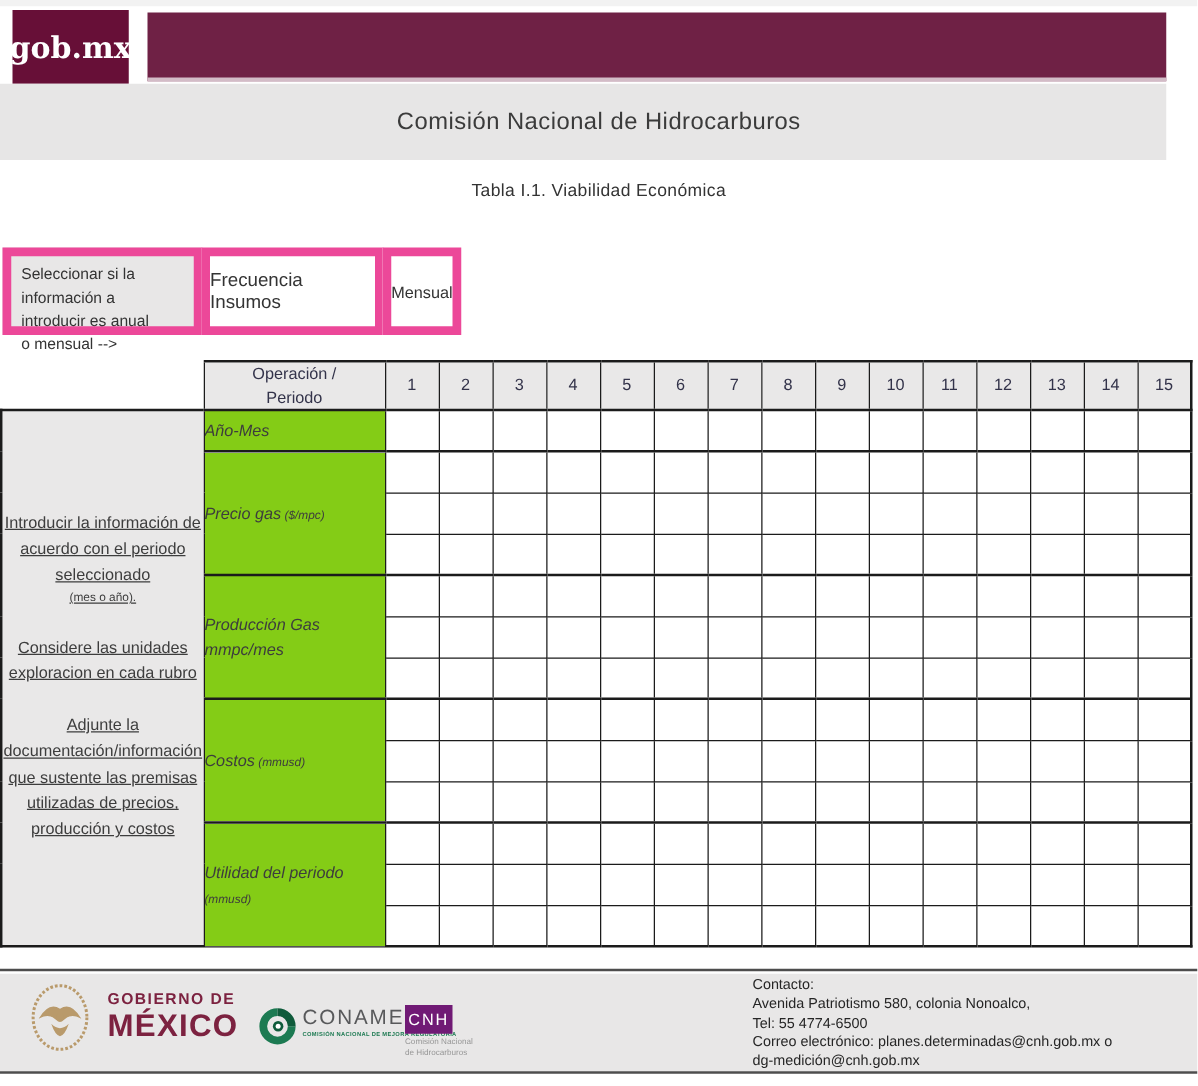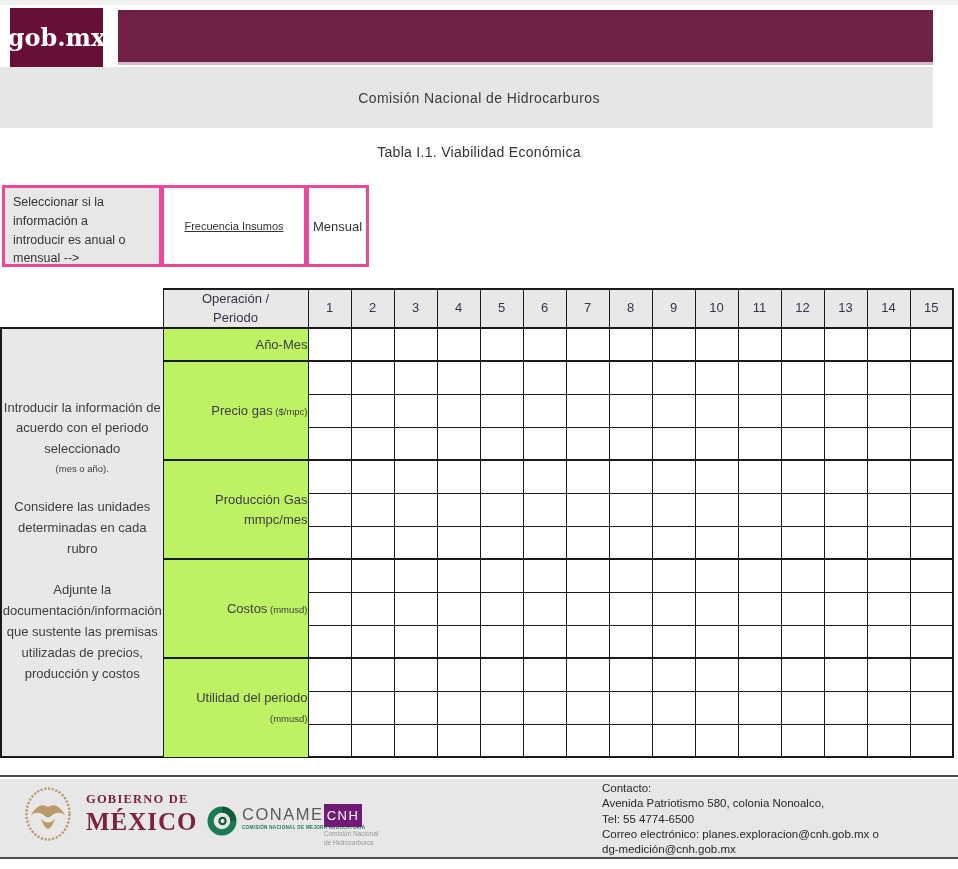--- a/index.html
+++ b/index.html
@@ -7,59 +7,59 @@
         font-family:"Liberation Sans",sans-serif;color:#3b3b3b;}
   
   .topstrip{position:absolute;left:0;top:0;width:958px;height:5px;background:#f2f2f2;}
   .brandbox{position:absolute;left:10px;top:8px;width:93px;height:59px;background:#670f37;
             display:flex;align-items:center;justify-content:center;}
   .brandbox span{font-family:"DejaVu Serif",serif;font-weight:bold;font-size:24px;color:#ffffff;}
   .brandbar{position:absolute;left:118px;top:10px;width:815px;height:52px;background:#6f2145;
             border-bottom:3px solid #d3bcc7;}
   .orgbar{position:absolute;left:0;top:67px;width:933px;height:61px;background:#e7e6e6;}
   .orgtext{position:absolute;left:0;top:67px;width:958px;height:61px;display:flex;align-items:center;
-           justify-content:center;font-size:14px;letter-spacing:.4px;color:#3b3b3b;}
+           justify-content:center;font-size:19px;letter-spacing:.4px;color:#3b3b3b;}
   .pagetitle{position:absolute;left:0;top:144px;width:958px;text-align:center;font-size:14px;
              letter-spacing:.3px;color:#333333;}
   
   .freq{position:absolute;left:2px;top:185px;display:flex;}
-  .freq-cell{box-sizing:border-box;height:82px;border:3px solid #ec4899;background:#ffffff;}
+  .freq-cell{box-sizing:border-box;height:70px;border:7px solid #ec4899;background:#ffffff;margin-top:13px;}
   .freq-cell + .freq-cell{margin-left:-1px;}
   .freq-instr{width:160px;background:#e8e7e7;padding:5px 26px 5px 8px;font-size:12.5px;
               line-height:1.5;color:#333333;}
-  .freq-label{width:146px;display:flex;align-items:center;justify-content:center;font-size:11px;color:#333333;text-decoration:underline;}
+  .freq-label{width:146px;display:flex;align-items:center;justify-content:center;font-size:15px;color:#333333;}
   .freq-value{width:63px;display:flex;align-items:center;justify-content:center;font-size:13px;color:#333333;}
   
   .main-table{position:absolute;left:0;top:288px;border-collapse:collapse;table-layout:fixed;width:952px;border-radius:26px;}
   .main-table td,.main-table th{border:1px solid #1b1b1b;padding:0;box-sizing:border-box;overflow:hidden;}
   .main-table thead tr{height:39px;}
   .main-table tbody tr{height:33px;}
   .main-table thead th{background:#e9e8e8;font-weight:normal;font-size:13px;color:#33334a;
                        border-bottom-width:2px;border-top-width:2px;line-height:1.4;}
   .main-table thead th:last-child{border-right-width:2px;}
   .ghost{border:none !important;background:#ffffff;}
   .note-cell{background:#e9e8e8;vertical-align:middle;text-align:center;font-size:13px;color:#3d3d3d;
              padding:4px 8px;line-height:1.6;border-left-width:2px !important;border-top-width:2px !important;
              border-bottom-width:2px !important;}
-  .note-cell .para{margin:9px 0 21px;}
+  .note-cell .para{margin:9px 0 21px;text-decoration:underline;}
   .note-cell .para:last-child{margin-bottom:12px;}
   .small-note{font-size:9.5px;color:#3d3d3d;display:block;margin-top:1px;}
-  .row-label{text-align:right;vertical-align:middle;font-size:13px;color:#3d3d3d;line-height:1.5;
-             padding:2px 6px;background:#bef264;}
+  .row-label{text-align:left;vertical-align:middle;font-size:13px;color:#3d3d3d;line-height:1.5;
+             padding:2px 6px;background:#84cc16;font-style:italic;}
   .row-label .sub{font-size:9.5px;}
   tr.section-start td{border-top-width:2px;}
   .main-table tbody tr:last-child td{border-bottom-width:2px;}
   .main-table td:last-child{border-right-width:2px;}
   .data-cell{background:#ffffff;}
   
   .sep1{position:absolute;left:0;top:775px;width:958px;height:2px;background:#4d4d4d;}
   .footer{position:absolute;left:0;top:779px;width:958px;height:78px;background:#e8e7e7;}
   .sep2{position:absolute;left:0;top:857px;width:958px;height:2px;background:#4d4d4d;}
   .seal{position:absolute;left:24px;top:7px;}
-  .gob-text{position:absolute;left:86px;top:13px;font-family:Liberation Serif, serif;color:#7c2240;}
+  .gob-text{position:absolute;left:86px;top:13px;font-family:Liberation Sans, sans-serif;color:#7c2240;}
   .gob-text .l1{font-size:12.5px;font-weight:bold;letter-spacing:1.2px;}
   .gob-text .l2{font-size:25px;font-weight:bold;letter-spacing:1px;margin-top:1px;}
   .conamer{position:absolute;left:206px;top:26px;display:flex;align-items:flex-start;}
   .conamer-txt{margin-left:4px;}
   .conamer-name{font-size:16.5px;color:#58595b;letter-spacing:1.5px;font-weight:500;}
   .conamer-sub{font-size:4.6px;color:#1d7a52;letter-spacing:.3px;margin-top:1px;font-weight:bold;}
   .cnh{position:absolute;left:324px;top:25px;width:72px;}
   .cnh-box{width:38px;height:23px;background:#701a75;color:#ffffff;display:flex;align-items:center;
            justify-content:center;font-size:13px;letter-spacing:1.5px;}
   .cnh-sub{font-size:6.5px;color:#979797;line-height:1.35;margin-top:3px;}
@@ -126,21 +126,21 @@
           <th>12</th>
           <th>13</th>
           <th>14</th>
           <th>15</th>
         </tr>
       </thead>
       <tbody>
         <tr>
           <td class="note-cell" rowspan="13">
             <div class="para">Introducir la información de acuerdo con el periodo seleccionado<span class="small-note">(mes o año).</span></div>
-            <div class="para">Considere las unidades determinadas en cada rubro</div>
+            <div class="para">Considere las unidades exploracion en cada rubro</div>
             <div class="para">Adjunte la documentación/información que sustente las premisas utilizadas de precios, producción y costos</div>
           </td>
           <td class="row-label" rowspan="1">Año-Mes</td>
           <td class="data-cell"></td>
           <td class="data-cell"></td>
           <td class="data-cell"></td>
           <td class="data-cell"></td>
           <td class="data-cell"></td>
           <td class="data-cell"></td>
           <td class="data-cell"></td>
@@ -397,19 +397,19 @@
       <div class="cnh-sub">
         <div>Comisión Nacional</div>
         <div>de Hidrocarburos</div>
       </div>
     </div>
 
     <div class="contact">
       <div>Contacto:</div>
       <div>Avenida Patriotismo 580, colonia Nonoalco,</div>
       <div>Tel: 55 4774-6500</div>
-      <div>Correo electrónico: planes.exploracion@cnh.gob.mx o</div>
+      <div>Correo electrónico: planes.determinadas@cnh.gob.mx o</div>
       <div>dg-medición@cnh.gob.mx</div>
     </div>
   </div>
   <div class="sep2"></div>
 
 </div>
 
 </body></html>

